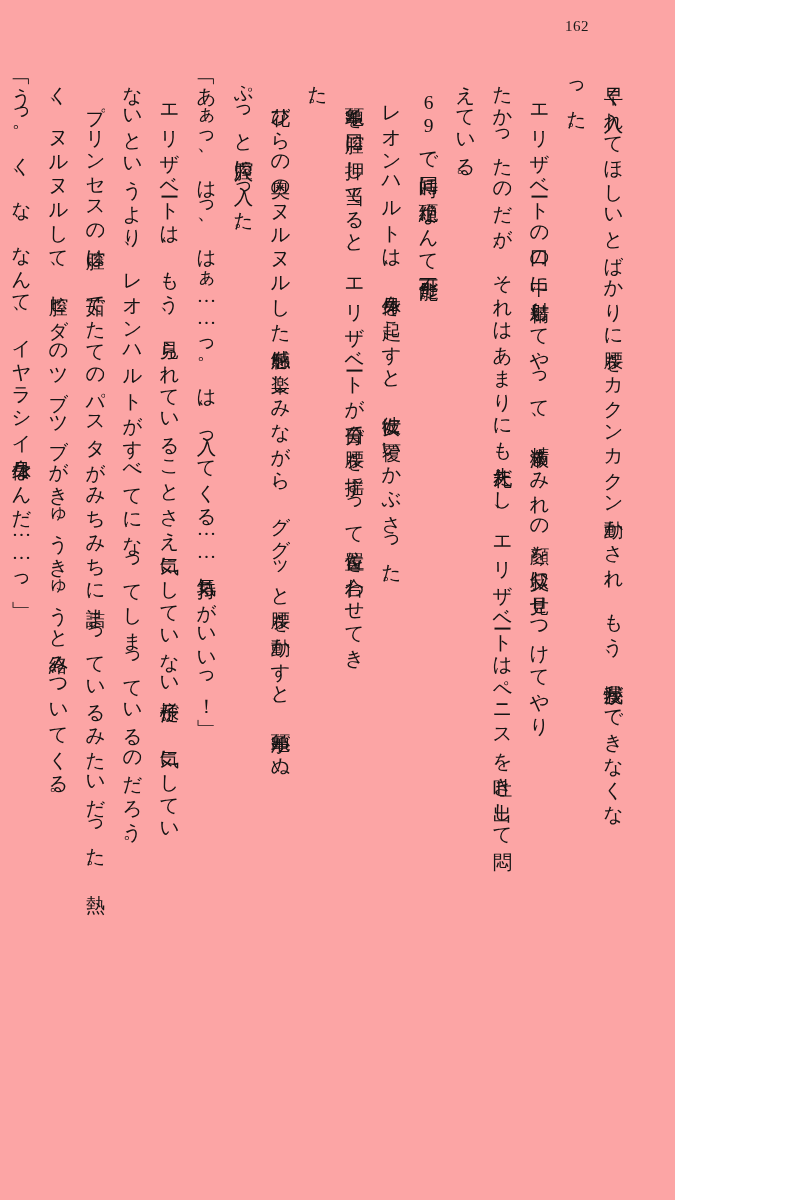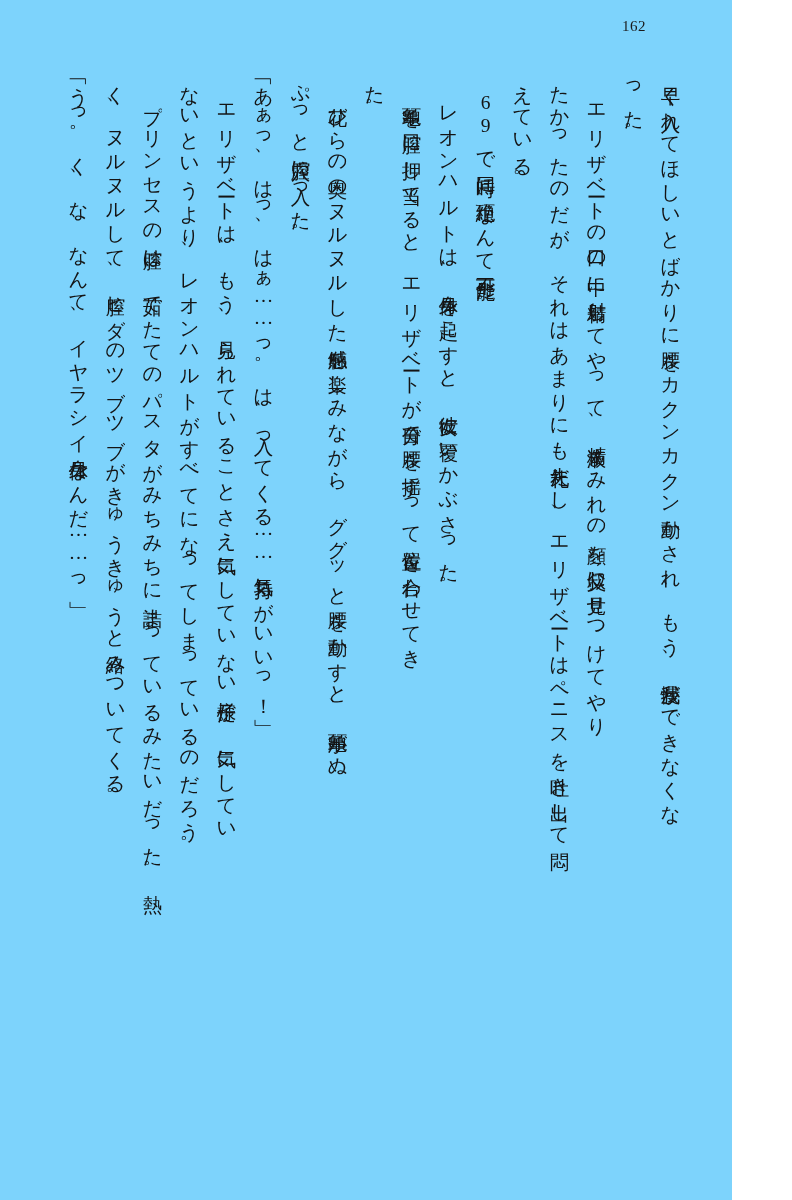--- a/index.html
+++ b/index.html
@@ -9,23 +9,23 @@
   }
   body {
     width: 792px;
     height: 1200px;
     font-family: "Liberation Serif", "DejaVu Serif", serif;
     color: #111111;
     overflow: hidden;
   }
   .page {
     position: relative;
-    width: 732px;
+    width: 675px;
     height: 1200px;
-    background: #7dd3fc;
+    background: #fca5a5;
     box-sizing: border-box;
   }
   .page-number {
     position: absolute;
     top: 18px;
     right: 86px;
     font-size: 15px;
     letter-spacing: 0.5px;
     color: #1a1a1a;
     font-family: "Liberation Serif", "DejaVu Serif", serif;

